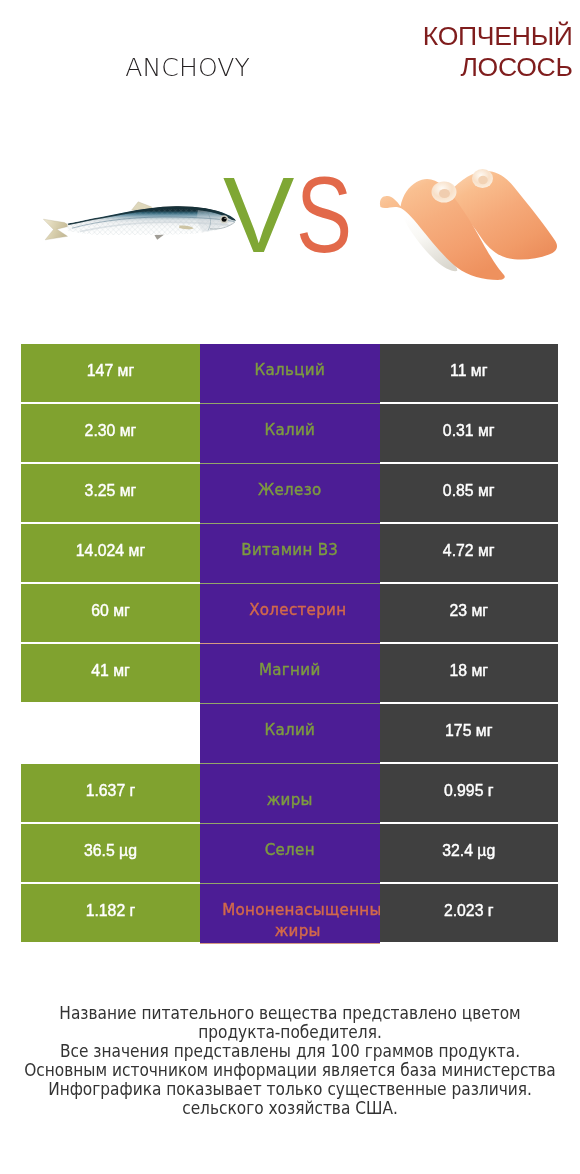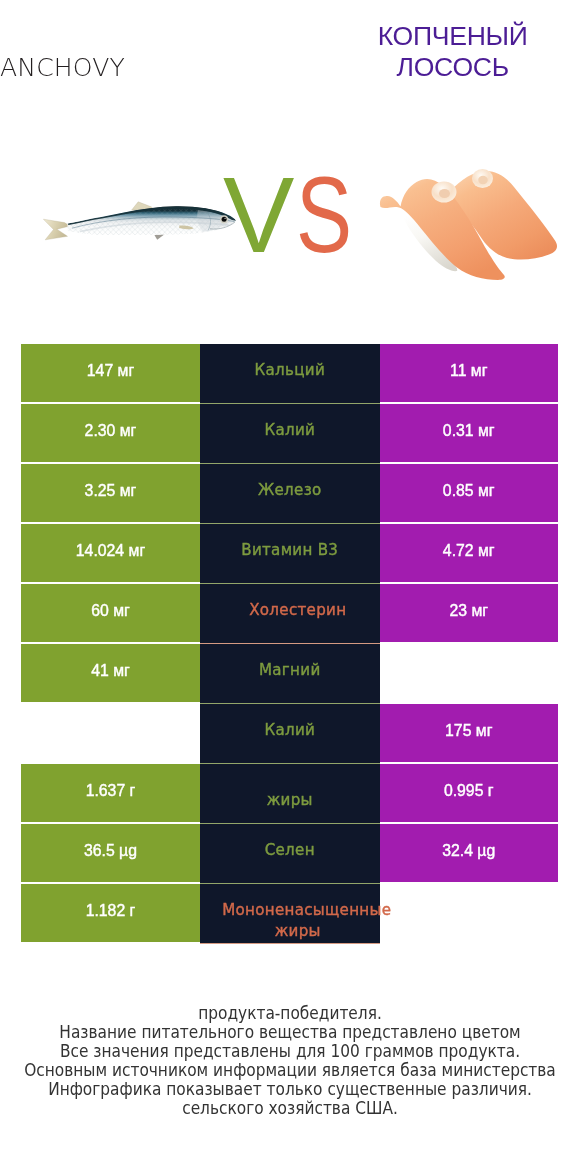--- a/index.html
+++ b/index.html
@@ -2,42 +2,42 @@
 <html><head>
 <meta charset="utf-8">
 <title>Anchovy vs Smoked salmon</title>
 <style>
   html,body{margin:0;padding:0;background:#ffffff;}
   body{width:580px;height:1174px;overflow:hidden;font-family:"Liberation Sans",sans-serif;}
   .page{position:relative;width:580px;height:1174px;background:#ffffff;}
 
   
   .hero{position:absolute;left:0;top:0;width:580px;height:330px;}
-  .title-left{position:absolute;left:0;top:53px;width:250px;text-align:left;
+  .title-left{position:absolute;left:0;top:53px;width:250px;text-align:right;
               font-family:"DejaVu Sans",sans-serif;font-weight:200;
               font-size:25.1px;line-height:30px;letter-spacing:0.1px;color:#231f20;}
-  .title-right{position:absolute;left:332.7px;top:21px;width:240px;text-align:center;
+  .title-right{position:absolute;left:332.7px;top:21px;width:240px;text-align:right;
                font-family:"Liberation Sans",sans-serif;font-weight:400;
-               font-size:26.6px;line-height:30.8px;letter-spacing:-0.3px;color:#4c1d95;}
+               font-size:26.6px;line-height:30.8px;letter-spacing:-0.3px;color:#7f1d1d;}
   .vs{position:absolute;left:223px;top:160px;height:110px;
       font-family:"Liberation Sans",sans-serif;font-weight:400;
       font-size:107px;line-height:110px;letter-spacing:0px;white-space:nowrap;}
   .vs .v{color:#7fa734;}
   .vs .s{color:#e2694a;display:inline-block;transform:scaleX(0.785);
          transform-origin:left center;margin-left:2px;}
   .artwork{position:absolute;left:0;top:0;width:580px;height:330px;}
 
   
   .table{position:absolute;left:21px;top:344px;width:537px;height:600px;}
   .row{position:relative;height:60px;}
   .cell{position:absolute;top:0;height:58px;box-sizing:border-box;
         display:flex;align-items:center;justify-content:center;}
   .c-left{left:0;width:179px;background:#80a22f;color:#ffffff;z-index:3;padding-bottom:5px;}
-  .c-right{left:358.5px;width:178.5px;background:#a21caf;color:#ffffff;z-index:3;padding-bottom:5px;}
-  .c-mid{left:179px;width:179.5px;height:60px;z-index:1;background:#0f172a;
+  .c-right{left:358.5px;width:178.5px;background:#404040;color:#ffffff;z-index:3;padding-bottom:5px;}
+  .c-mid{left:179px;width:179.5px;height:60px;z-index:1;background:#4c1d95;
          border-bottom:1.6px solid #93a66a;align-items:center;padding-bottom:6px;}
   .c-mid.orange{border-bottom-color:#d59a82;padding-left:16px;}
   .num{font-family:"Liberation Sans",sans-serif;font-size:15.8px;font-weight:400;
        white-space:pre;-webkit-text-stroke:0.42px #ffffff;}
   .label{font-family:"DejaVu Sans",sans-serif;font-size:15.1px;font-weight:400;color:#7d9b3f;
          text-align:center;line-height:20.5px;white-space:nowrap;letter-spacing:0.3px;
          -webkit-text-stroke:0.4px #7d9b3f;}
   .label.orange{color:#d2694a;-webkit-text-stroke-color:#d2694a;}
   .l2{display:block;}
   .l1{display:block;position:relative;left:9px;}
@@ -216,20 +216,23 @@
           <span class="num">23 мг</span>
         </div>
       </div>
       <div class="row">
         <div class="cell c-left">
           <span class="num">41 мг</span>
         </div>
         <div class="cell c-mid">
           <span class="label">Магний</span>
         </div>
+        <div class="cell c-right">
+          <span class="num">18 мг</span>
+        </div>
       </div>
       <div class="row">
         <div class="cell c-mid">
           <span class="label">Калий</span>
         </div>
         <div class="cell c-right">
           <span class="num">175 мг</span>
         </div>
       </div>
       <div class="row">
@@ -259,23 +262,26 @@
       <div class="row">
         <div class="cell c-left">
           <span class="num">1.182 г</span>
         </div>
         <div class="cell c-mid orange">
           <span class="label two-line orange">
             <span class="l1">Мононенасыщенные</span>
             <span class="l2">жиры</span>
           </span>
         </div>
+        <div class="cell c-right">
+          <span class="num">2.023 г</span>
+        </div>
       </div>
     </div>
   <div class="footer" id="ftr">
+      <div>Название питательного вещества представлено цветом</div>
       <div>продукта-победителя.</div>
-      <div>Название питательного вещества представлено цветом</div>
       <div>Все значения представлены для 100 граммов продукта.</div>
       <div>Основным источником информации является база министерства</div>
       <div>Инфографика показывает только существенные различия.</div>
       <div>сельского хозяйства США.</div>
     </div>
 </div>
 
 </body></html>

